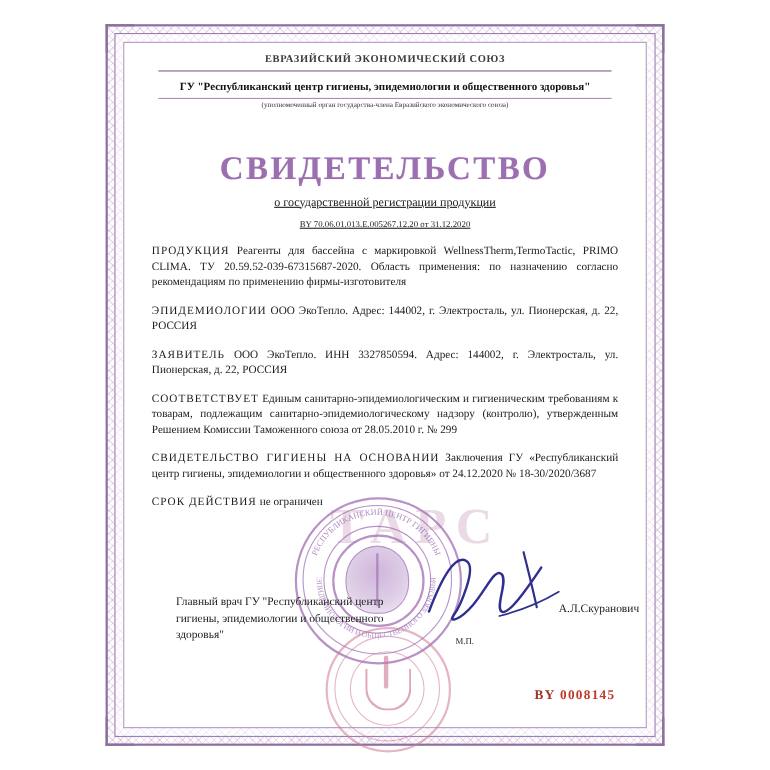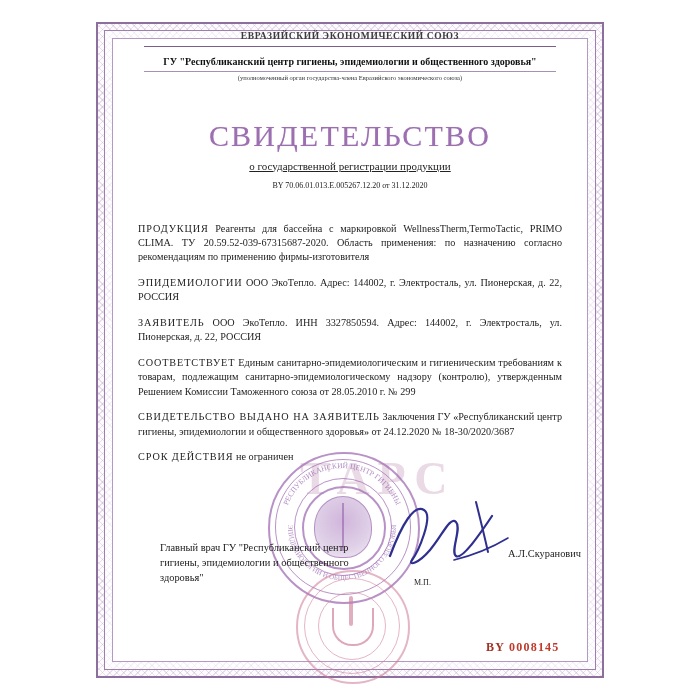--- a/index.html
+++ b/index.html
@@ -62,21 +62,21 @@
   }
   .corner.tl { left: 96px;  top: 22px;  border-right: none;  border-bottom: none; }
   .corner.tr { left: 578px; top: 22px;  border-left: none;   border-bottom: none; }
   .corner.bl { left: 96px;  top: 652px; border-right: none;  border-top: none; }
   .corner.br { left: 578px; top: 652px; border-left: none;   border-top: none; }
 
   
   .content {
     position: absolute;
     left: 126px;
-    top: 25px;
+    top: 43px;
     width: 448px;
     height: 620px;
     color: #2a2a2a;
   }
 
   .eaeu-line {
     text-align: center;
     font-size: 9.5px;
     letter-spacing: .6px;
     font-weight: bold;
@@ -102,51 +102,52 @@
     text-align: center;
     font-size: 6.5px;
     color: #333;
     margin-top: 2px;
   }
 
   .title {
     text-align: center;
     font-size: 30px;
     letter-spacing: 2.2px;
-    font-weight: normal;
+    font-weight: bold;
     color: #9b6fb0;
     margin-top: 38px;
     text-shadow: 0 0 1px rgba(140,90,165,.35);
   }
   .subtitle {
     text-align: center;
     font-size: 11px;
     color: #222;
     margin-top: 7px;
     text-decoration: underline;
   }
   .regnum {
     text-align: center;
     font-size: 8px;
     color: #222;
     margin-top: 9px;
+    text-decoration: underline;
   }
 
   .para {
     font-size: 10.2px;
     line-height: 1.42;
     text-align: justify;
     margin: 11px 12px 0 12px;
     color: #1c1c1c;
   }
   .para .lbl {
     letter-spacing: .9px;
     font-weight: normal;
   }
-  .para.first { margin-top: 32px; }
+  .para.first { margin-top: 14px; }
 
   
   .wm-text {
     position: absolute;
     left: 300px;
     top: 452px;
     font-size: 46px;
     letter-spacing: 8px;
     font-weight: bold;
     color: rgba(196,150,180,0.35);
@@ -254,21 +255,21 @@
     position: absolute;
     left: 414px;
     top: 578px;
     font-size: 8px;
     color: #1c1c1c;
   }
 
   .serial {
     position: absolute;
     left: 486px;
-    top: 640px;
+    top: 624px;
     font-size: 12px;
     letter-spacing: 1.2px;
     font-weight: bold;
     color: #c0392b;
   }
   .serial .prefix { color: #a33224; margin-right: 4px; }
 </style>
 </head>
 <body>
 
@@ -305,21 +306,21 @@
 
     <div class="para">
       <span class="lbl">ЗАЯВИТЕЛЬ</span><span> ООО ЭкоТепло. ИНН 3327850594. Адрес: 144002, г. Электросталь, ул. Пионерская, д. 22, РОССИЯ</span>
     </div>
 
     <div class="para">
       <span class="lbl">СООТВЕТСТВУЕТ</span><span> Единым санитарно-эпидемиологическим и гигиеническим требованиям к товарам, подлежащим санитарно-эпидемиологическому надзору (контролю), утвержденным Решением Комиссии Таможенного союза от 28.05.2010 г. № 299</span>
     </div>
 
     <div class="para">
-      <span class="lbl">СВИДЕТЕЛЬСТВО ВЫДАНО НА ЗАЯВИТЕЛЬ</span><span> Заключения ГУ «Республиканский центр гигиены, эпидемиологии и общественного здоровья» от 24.12.2020 № 18-30/2020/3687</span>
+      <span class="lbl">СВИДЕТЕЛЬСТВО ГИГИЕНЫ НА ОСНОВАНИИ</span><span> Заключения ГУ «Республиканский центр гигиены, эпидемиологии и общественного здоровья» от 24.12.2020 № 18-30/2020/3687</span>
     </div>
 
     <div class="para">
       <span class="lbl">СРОК ДЕЙСТВИЯ</span><span> не ограничен</span>
     </div>
 
   </div>
 
   <div class="wm-text">ТАРС</div>
 

